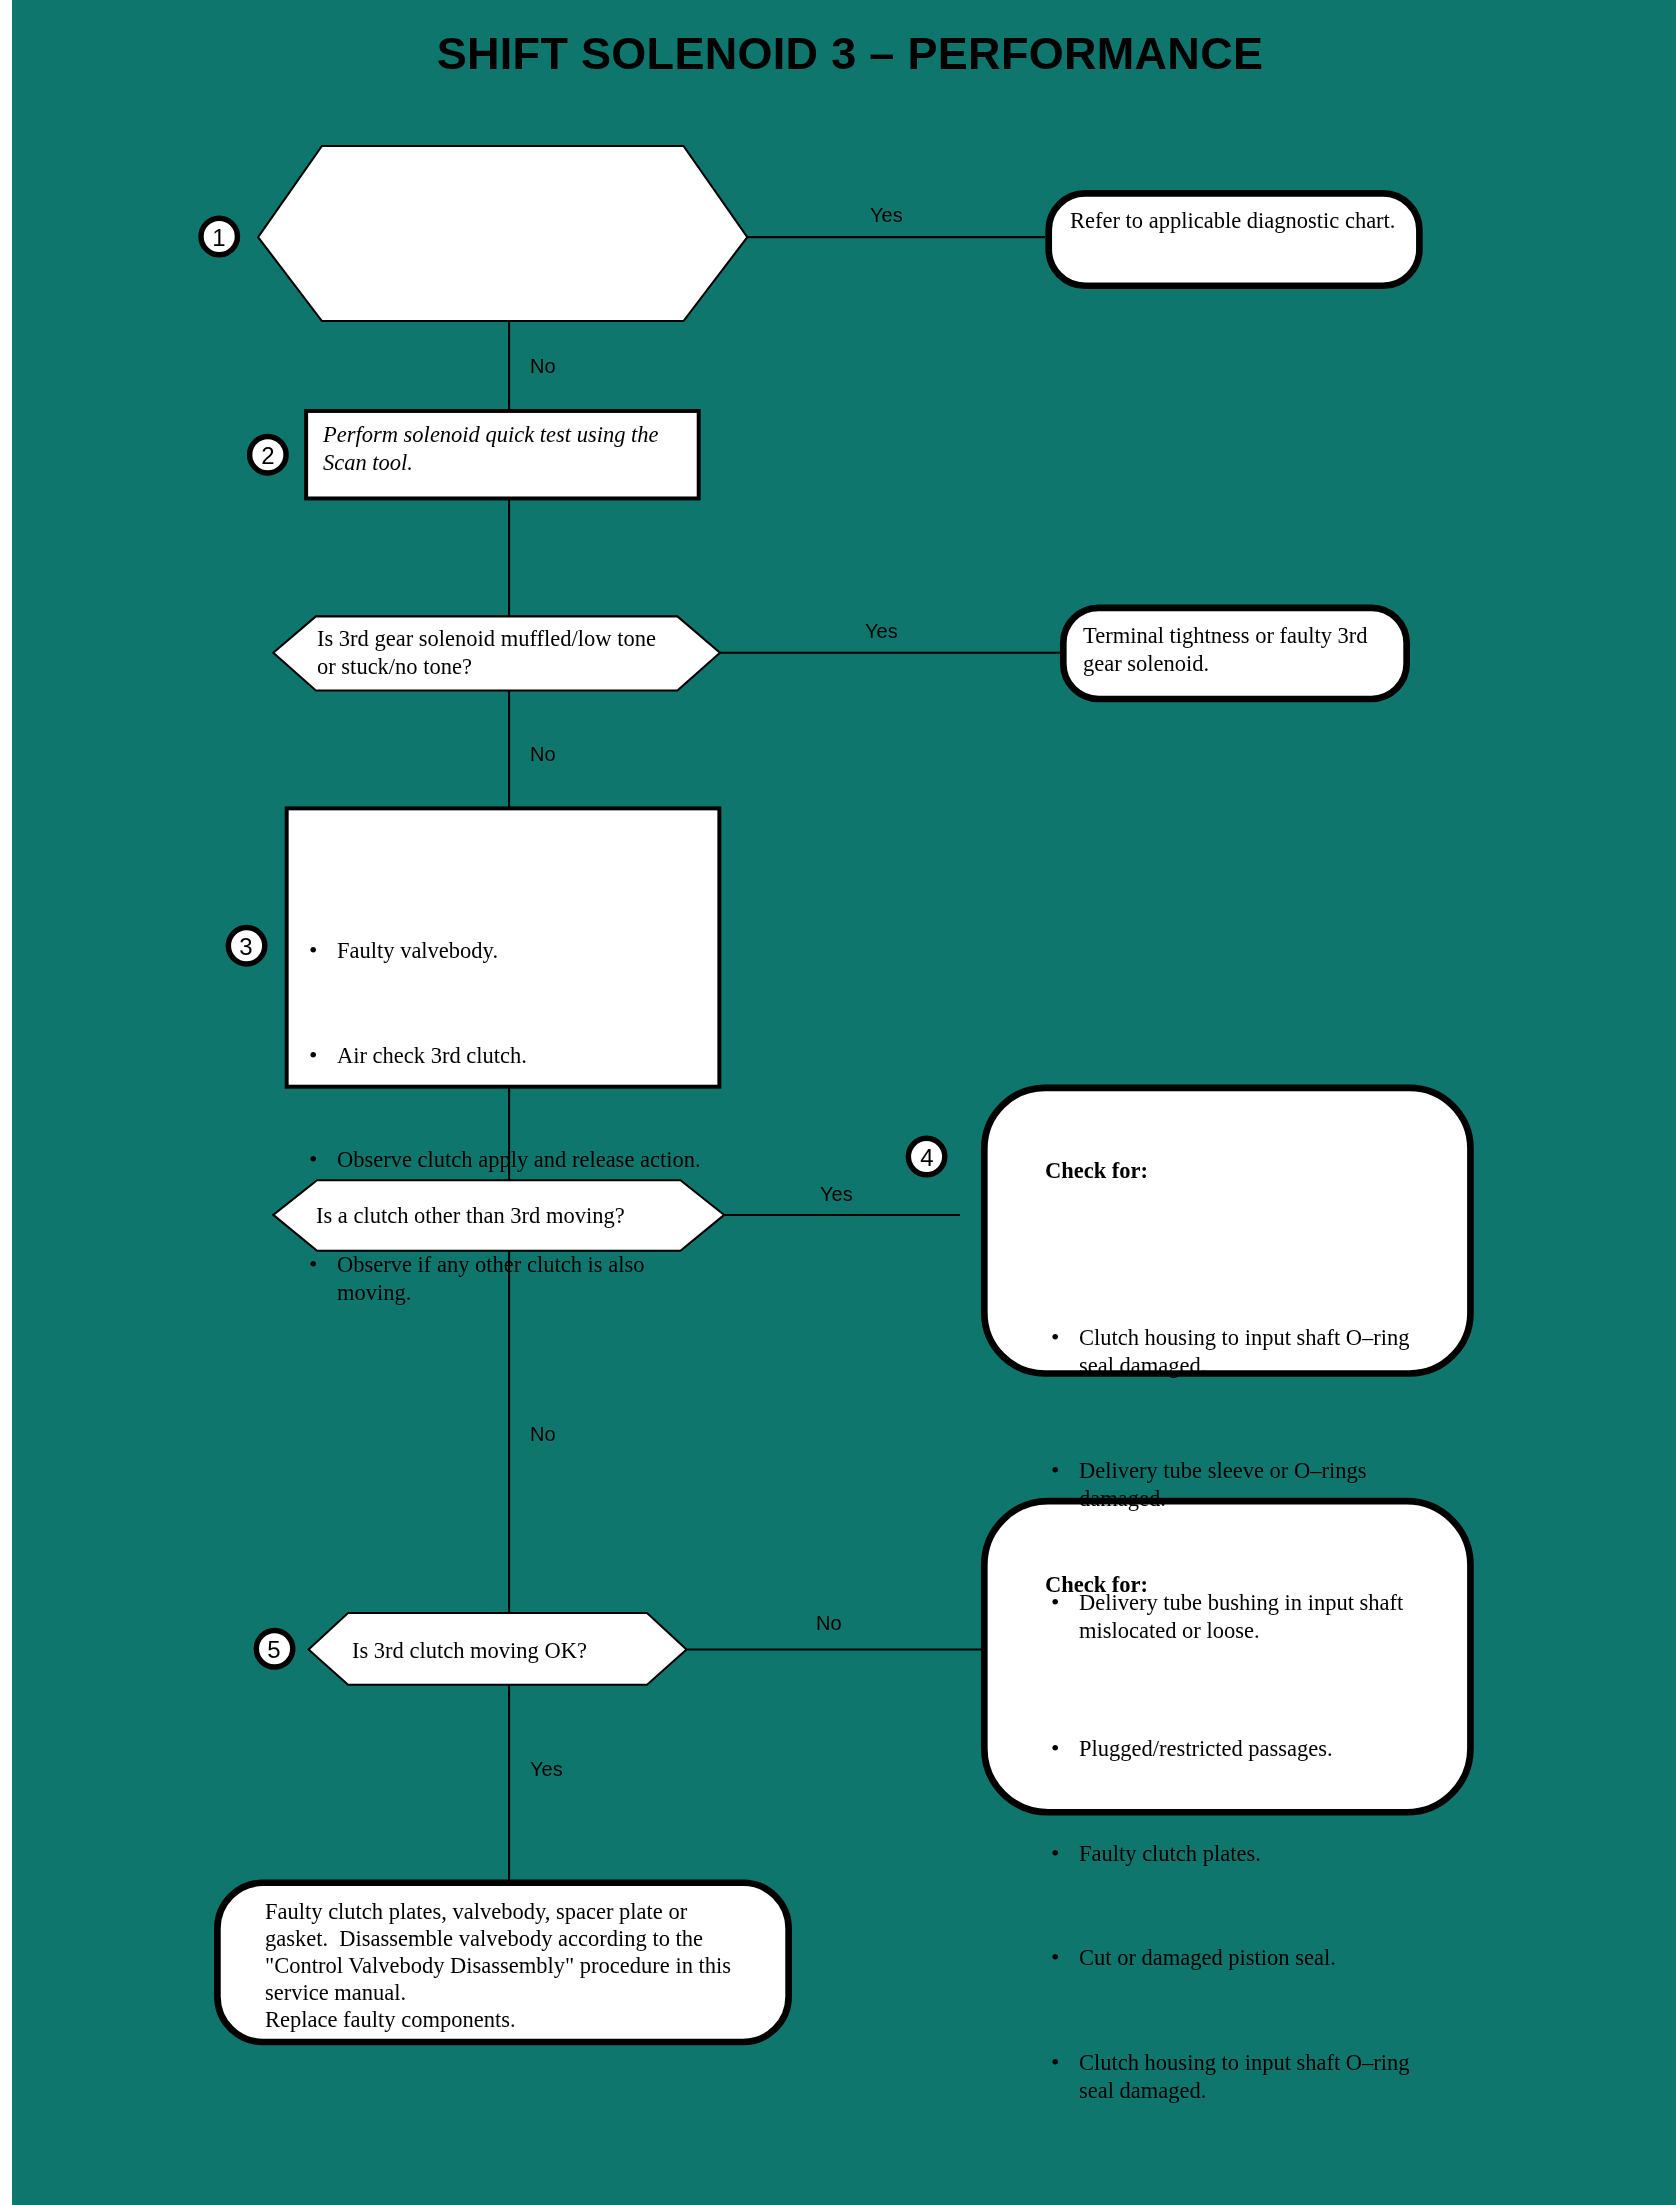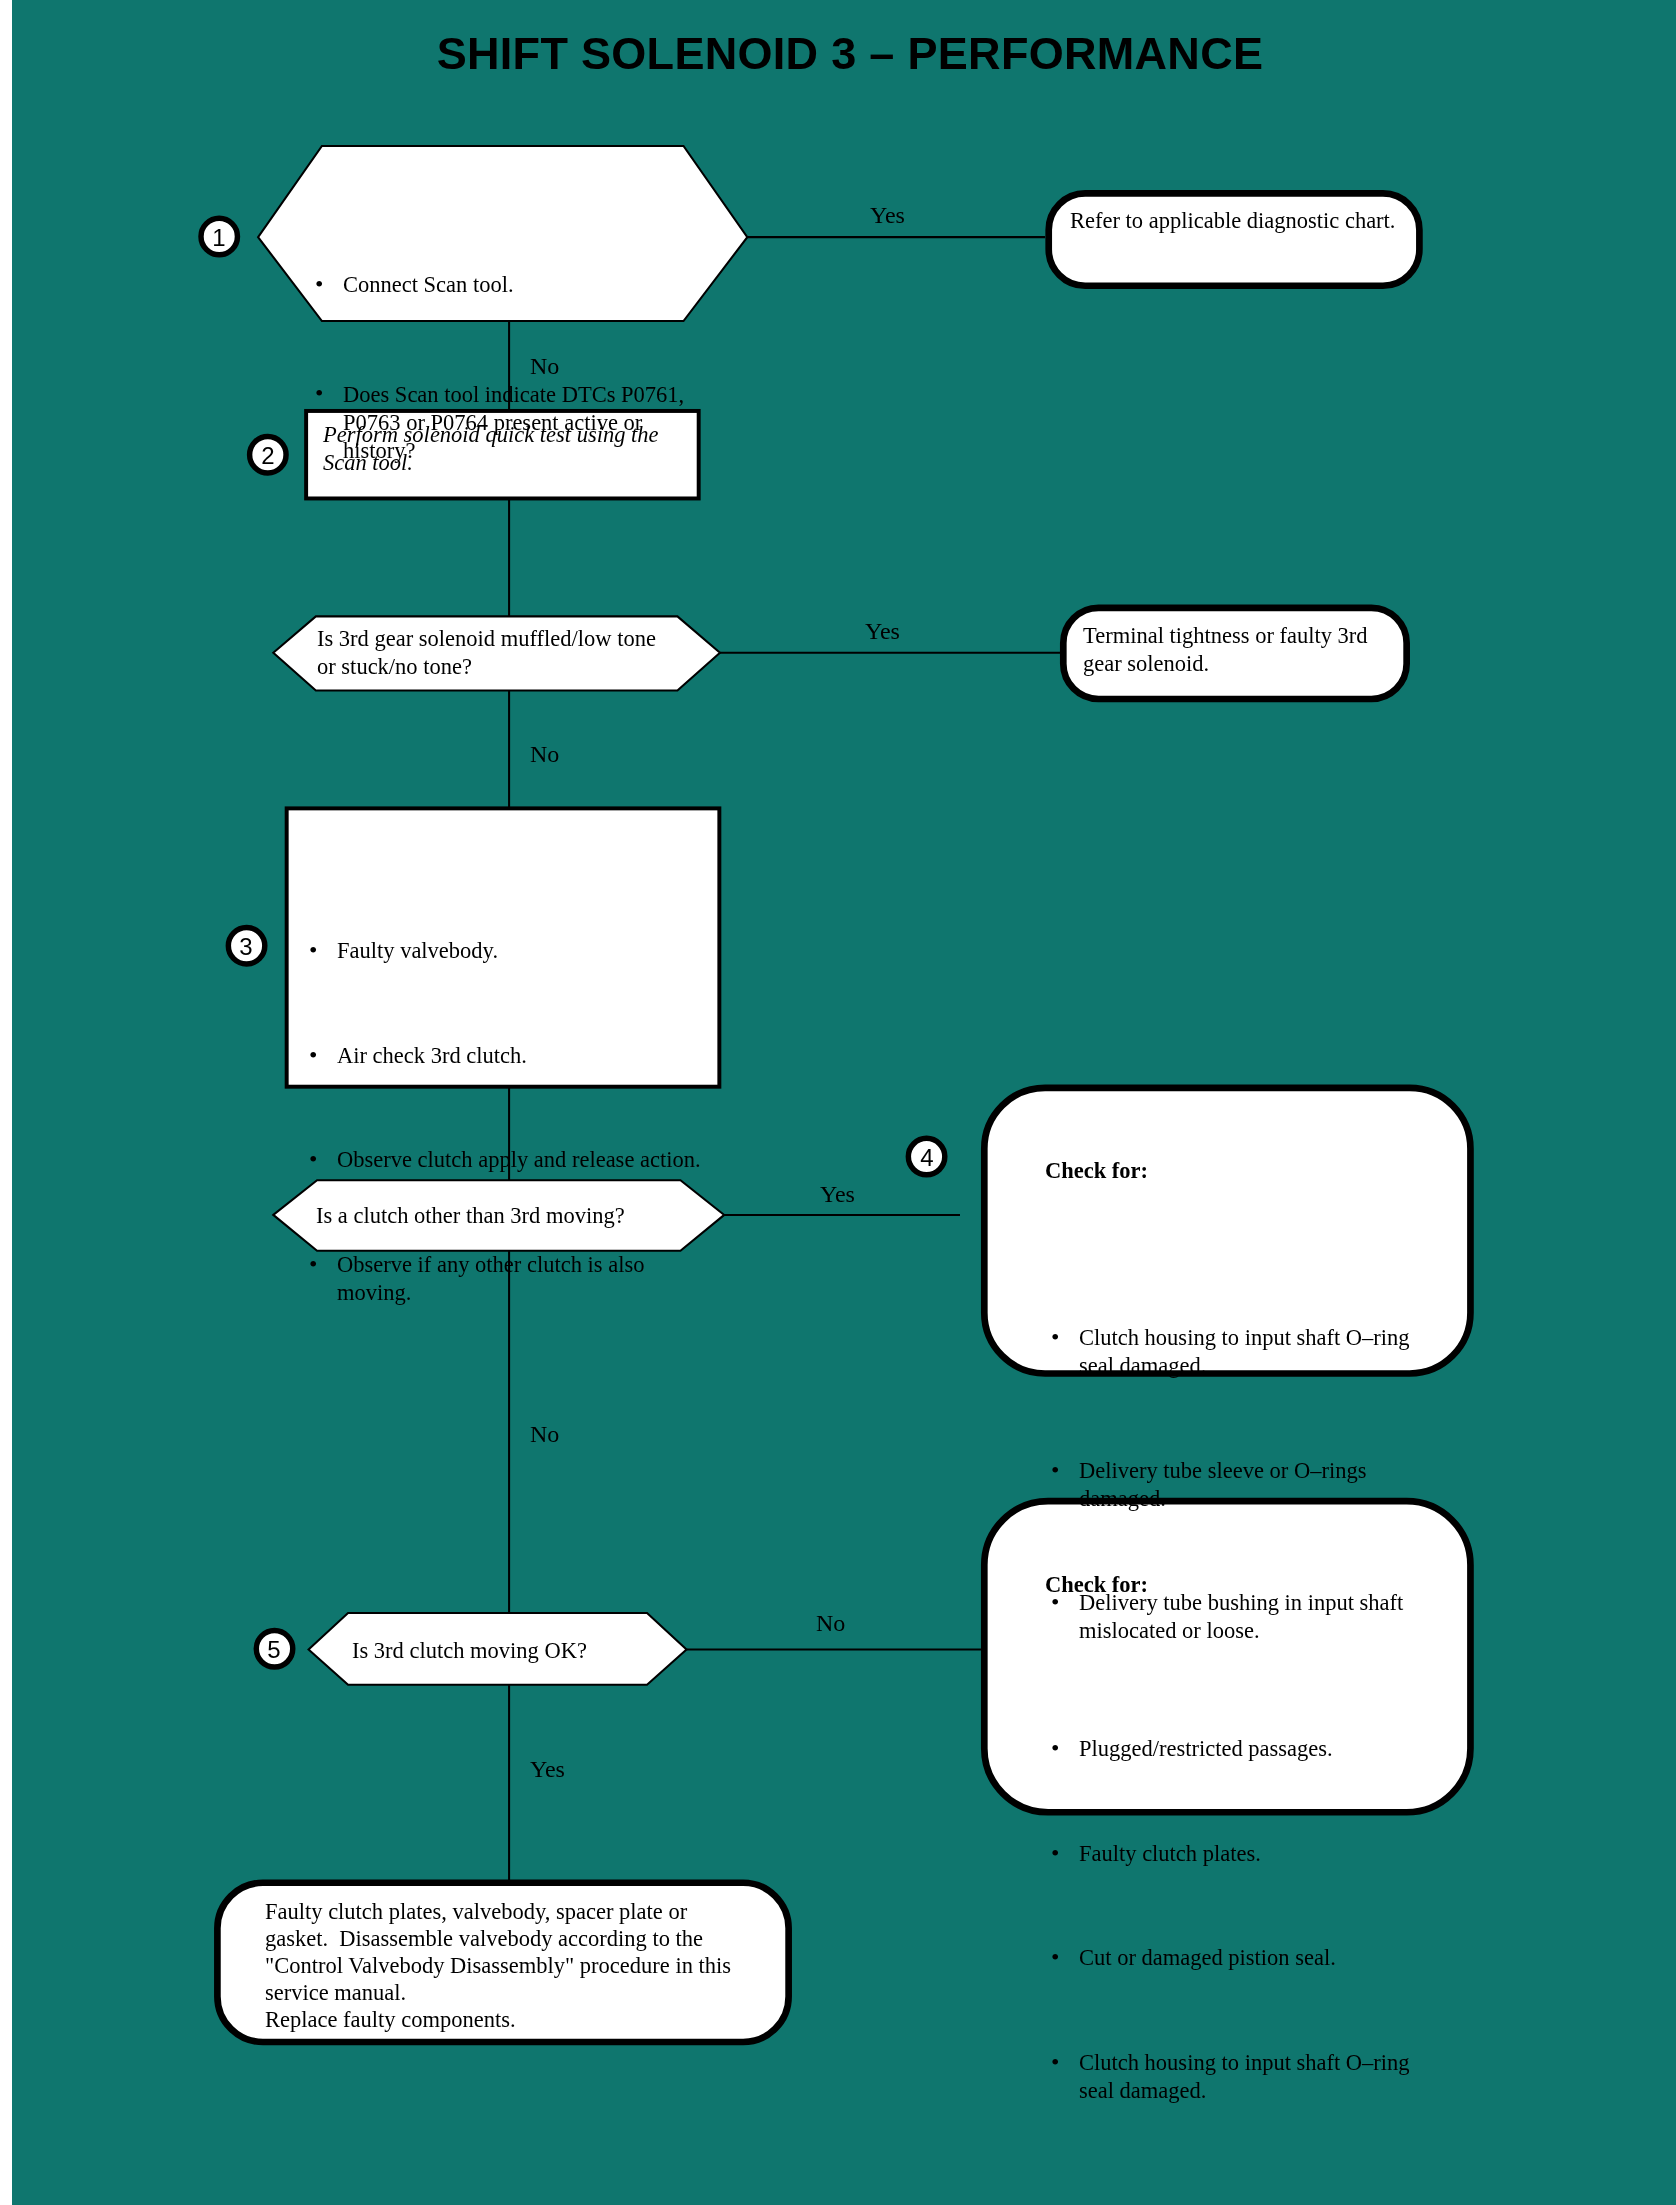--- a/index.html
+++ b/index.html
@@ -48,22 +48,22 @@
   .txt {
     position: absolute;
     font-family: "Liberation Serif", "DejaVu Serif", serif;
     font-size: 22.5px;
     line-height: 28px;
     color: #000;
     white-space: pre-wrap;
   }
   .branch-label {
     position: absolute;
-    font-family: Liberation Serif, serif;
-    font-size: 24px;
+    font-family: Liberation Sans, sans-serif;
+    font-size: 20px;
     line-height: 24px;
     color: #000;
   }
   .step-num {
     position: absolute;
     font-family: "Liberation Sans", "DejaVu Sans", sans-serif;
     font-size: 24px;
     line-height: 1;
     text-align: center;
     color: #000;
@@ -149,26 +149,20 @@
 
   <div class="branch-label" style="left:858px; top:203px;">Yes</div>
   <div class="branch-label" style="left:518px;  top:354px;">No</div>
   <div class="branch-label" style="left:853px; top:619px;">Yes</div>
   <div class="branch-label" style="left:518px;  top:742px;">No</div>
   <div class="branch-label" style="left:808px; top:1182px;">Yes</div>
   <div class="branch-label" style="left:518px;  top:1422px;">No</div>
   <div class="branch-label" style="left:804px; top:1611px;">No</div>
   <div class="branch-label" style="left:518px;  top:1757px;">Yes</div>
 
-  <div class="txt" style="left:297px; top:159px; width:389px;">
-    <ul class="blist tight">
-      <li>Connect Scan tool.</li>
-      <li>Does Scan tool indicate DTCs P0761, P0763 or P0764 present active or history?</li>
-    </ul>
-  </div>
 
   <div class="txt" style="left:1058px; top:207px; width:331px;">Refer to applicable diagnostic chart.</div>
 
   <div class="txt" style="left:311px; top:421px; width:365px;font-style:italic;">Perform solenoid quick test using the Scan tool.</div>
 
   <div class="txt" style="left:305px; top:625px; width:359px;">Is 3rd gear solenoid muffled/low tone or stuck/no tone?</div>
 
   <div class="txt" style="left:1071px; top:622px; width:316px;">Terminal tightness or faulty 3rd gear solenoid.</div>
 
   <div class="txt" style="left:291px; top:825px; width:407px;">

